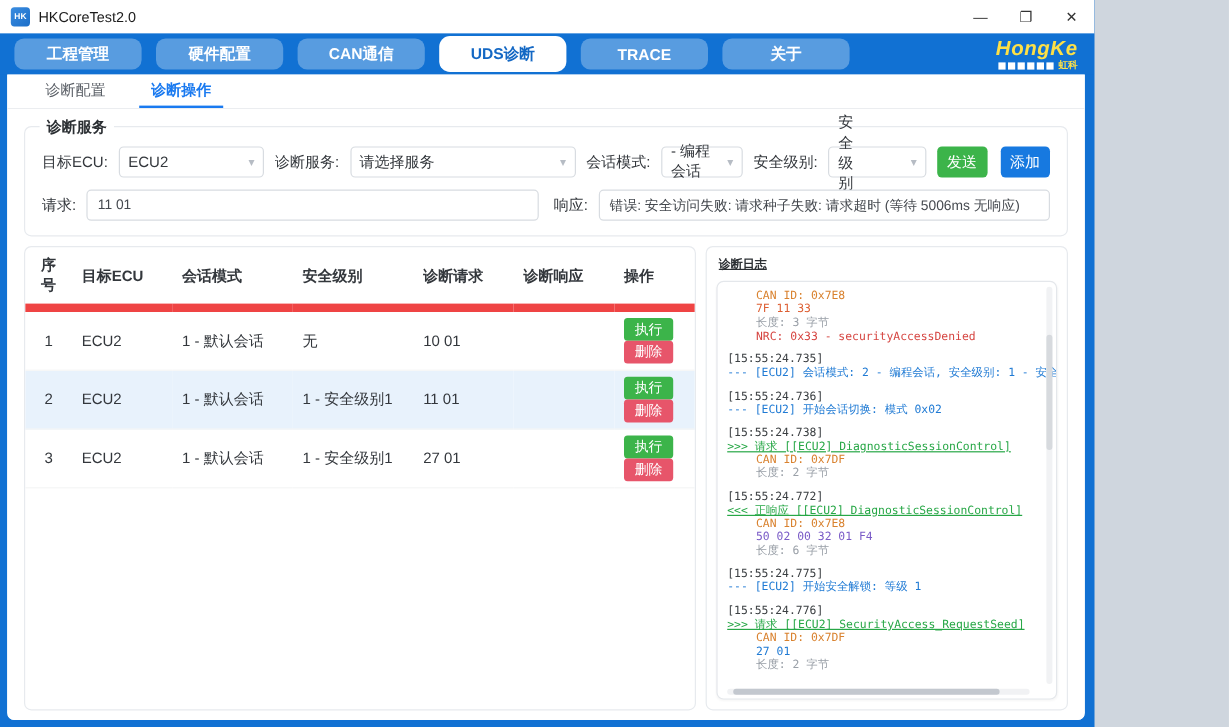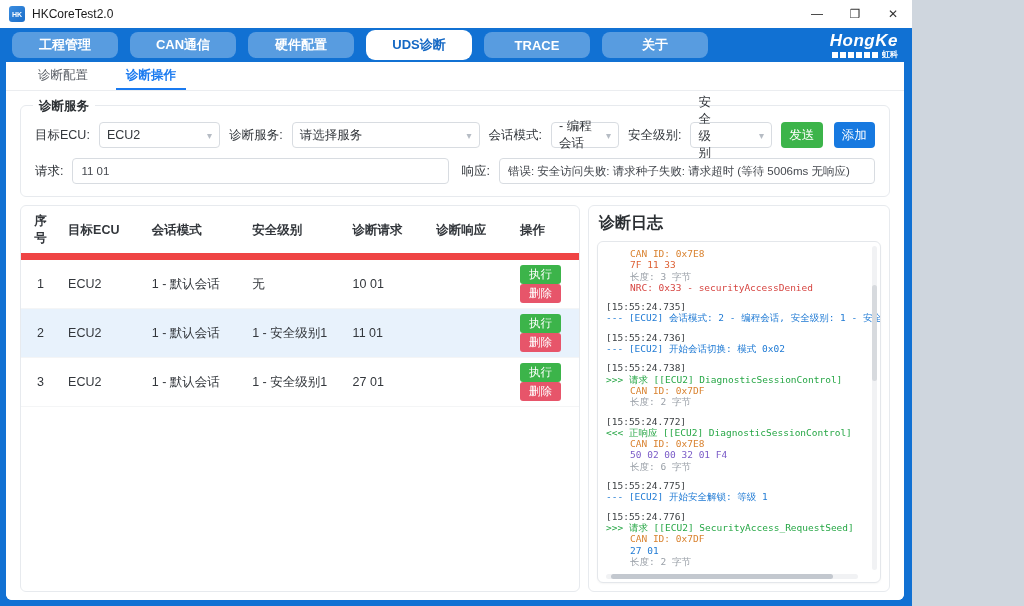--- a/index.html
+++ b/index.html
@@ -19,21 +19,21 @@
   .win-title { font-size:12px; color:#1b1b1b; }
   .win-controls { margin-left:auto; display:flex; height:100%; }
   .win-btn { width:38px; height:100%; display:flex; align-items:center; justify-content:center;
     font-size:12px; color:#333; cursor:default; }
   
   .navbar { height:34px; background:var(--accent-blue,#1171d3); display:flex; align-items:center;
     padding:16px 12px; gap:4px; }
   .nav-tab { width:106px; height:26px; border-radius:8px; background:rgba(255,255,255,0.30);
     color:#fff; font-size:13px; font-weight:600; display:flex; align-items:center; justify-content:center; }
   .nav-tab.active { background:#fff; color:#1468c4; height:30px; border-radius:9px; }
-  .logo { margin-left:auto; color:#ffffff; text-align:right; line-height:1; padding-right:2px; }
+  .logo { margin-left:auto; color:#fde047; text-align:right; line-height:1; padding-right:2px; }
   .logo-text { font-size:17px; font-weight:bold; font-style:italic; letter-spacing:0.5px; }
   .logo-row { display:flex; align-items:center; gap:2px; margin-top:2px; justify-content:flex-end; }
   .logo-sq { width:6px; height:6px; background:#fff; display:inline-block; }
   .logo-sub { font-size:8px; font-weight:bold; margin-left:2px; }
   
   .frame { position:absolute; top:62px; left:0; right:0; bottom:0;
     padding:0 8px 6px 6px; background:var(--accent-blue,#1171d3); }
   .content { background:#fff; height:100%; border-radius:0 0 6px 6px; overflow:hidden;
     display:flex; flex-direction:column; }
   
@@ -69,32 +69,32 @@
   th { text-align:left; font-weight:bold; padding:7px 8px 6px; border-bottom:7px solid #ef4444; }
   td { padding:5px 8px; border-bottom:1px solid #f4f5f6; }
   .c-center { text-align:center; }
   tr.selected td { background:var(--selected-row-bg,#e8f2fc); }
   .mini-btn { display:inline-block; padding:2px 9px; border-radius:3px; color:#fff; font-size:11.5px; }
   .mini-btn.exec { background:var(--button-green,#3cb44a); margin-right:6px; }
   .mini-btn.del { background:var(--button-red,#e7556a); }
   
   .log-panel { width:302px; border:1px solid #e7eaee; border-radius:6px; background:#fff;
     padding:6px 8px 8px; display:flex; flex-direction:column; min-height:0; }
-  .log-title { font-size:16px; font-weight:bold; color:#2b2f33; margin:1px 0 7px 2px; }
+  .log-title { font-size:10px; font-weight:bold; color:#2b2f33; margin:1px 0 7px 2px;text-decoration:underline; }
   .log-box { flex:1; border:1px solid #e4e7eb; border-radius:6px; background:#fff; position:relative;
     overflow:hidden; padding:6px 16px 10px 8px; box-shadow:0 1px 2px rgba(0,0,0,0.04);
     font-family:"DejaVu Sans Mono",monospace; font-size:9.5px; line-height:11.3px; white-space:nowrap; }
   .log-line.ind { padding-left:24px; }
   .spacer { height:8px; }
   .c-orange    { color:var(--log-orange,#d9822f); }
   .c-orangered { color:var(--log-orangered,#dd5f33); }
   .c-red       { color:var(--log-red,#d64541); }
   .c-gray      { color:var(--log-gray,#9aa0a8); }
   .c-blue      { color:var(--log-blue,#1f7ad4); }
-  .c-green     { color:var(--log-green,#27a746); }
+  .c-green     { color:var(--log-green,#27a746);text-decoration:underline; }
   .c-purple    { color:var(--log-purple,#7a5bc7); }
   .c-dark      { color:var(--log-dark,#3c4043); }
   .vscroll-track { position:absolute; top:4px; bottom:12px; right:3px; width:5px;
     background:#f1f2f4; border-radius:3px; }
   .vscroll-thumb { position:absolute; top:12%; height:96px; width:5px; background:#d7dade; border-radius:3px; }
   .hscroll-track { position:absolute; left:8px; right:22px; bottom:3px; height:5px;
     background:#f1f2f4; border-radius:3px; }
   .hscroll-thumb { position:absolute; left:2%; width:88%; height:5px; background:#c3c8cf; border-radius:3px; }
 </style>
 </head>
@@ -108,22 +108,22 @@
     <div class="win-controls">
       <div class="win-btn">—</div>
       <div class="win-btn">❐</div>
       <div class="win-btn">✕</div>
     </div>
   </div>
 
   <div class="navbar">
     <div style="display:flex;gap:12px;align-items:center;">
         <div class="nav-tab">工程管理</div>
+        <div class="nav-tab">硬件配置</div>
         <div class="nav-tab">CAN通信</div>
-        <div class="nav-tab">硬件配置</div>
         <div class="nav-tab active">UDS诊断</div>
         <div class="nav-tab">TRACE</div>
         <div class="nav-tab">关于</div>
       </div>
     <div class="logo">
       <div class="logo-text">HongKe</div>
       <div class="logo-row">
         <span class="logo-sq"></span>
           <span class="logo-sq"></span>
           <span class="logo-sq"></span>

